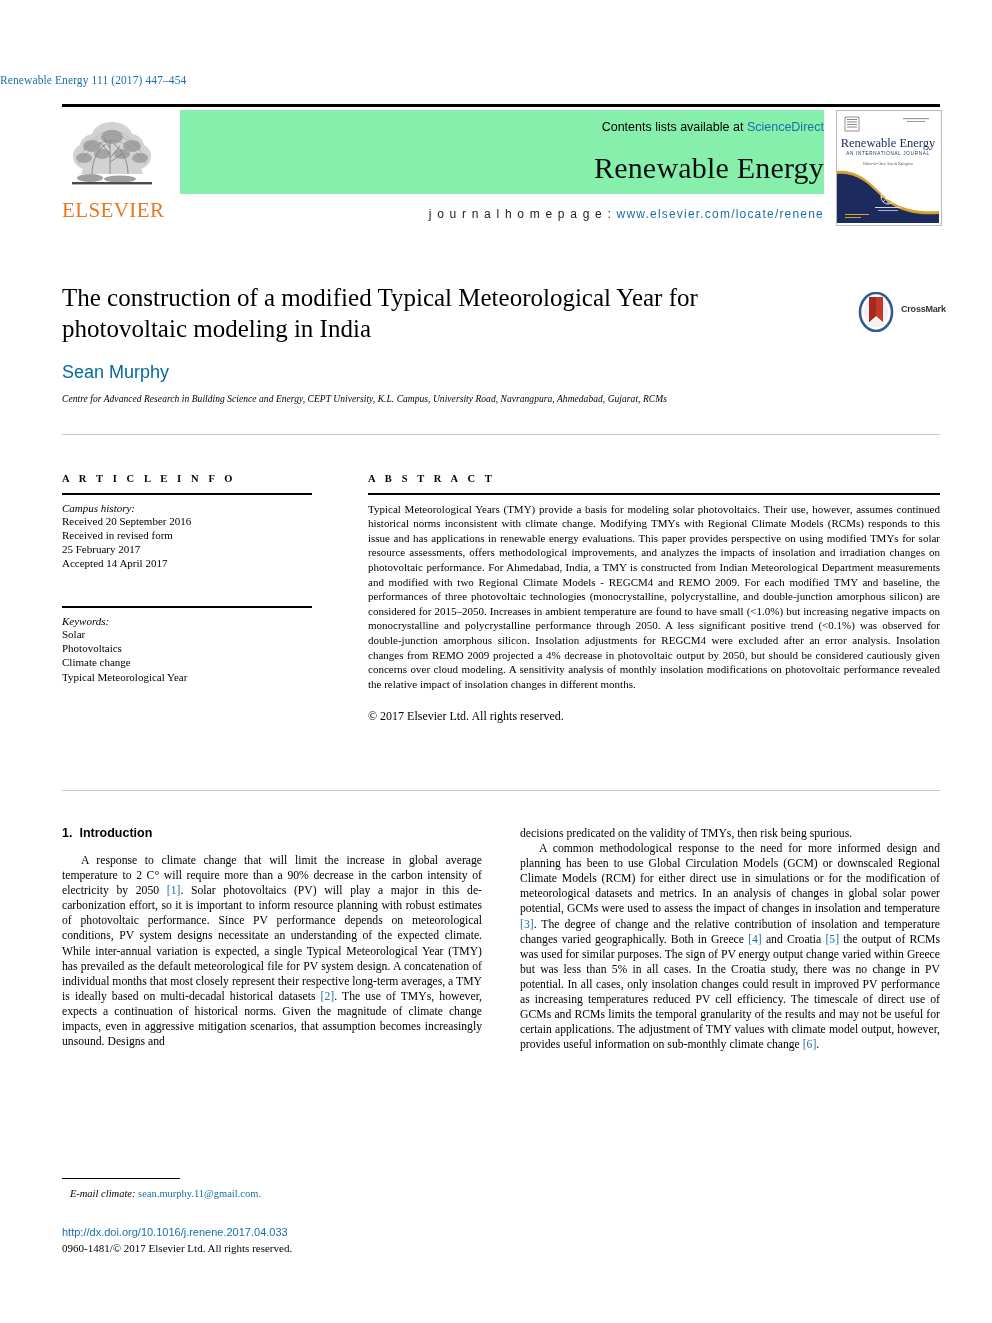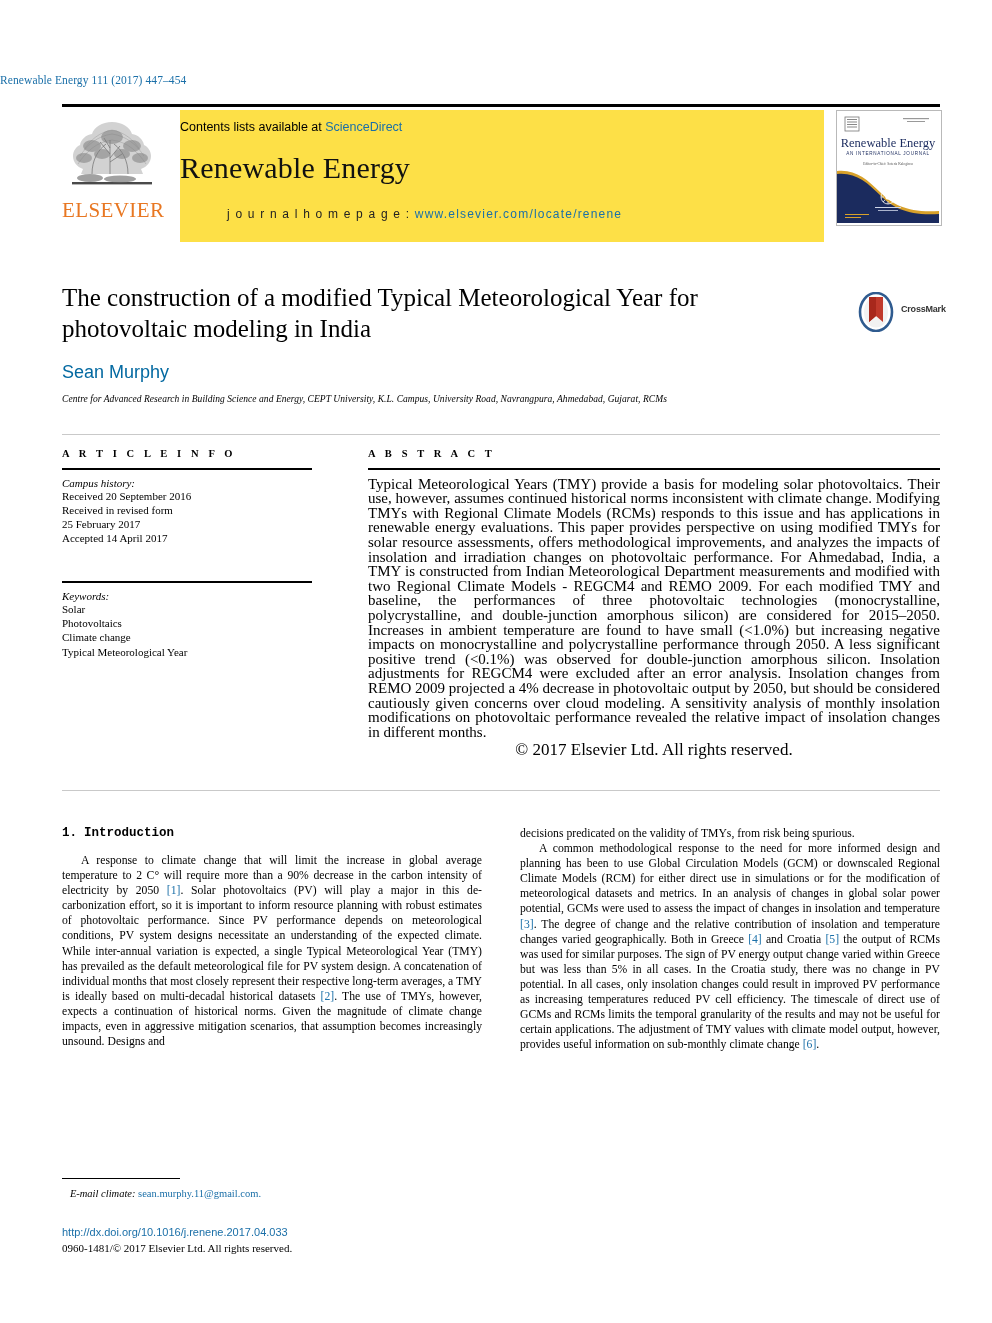--- a/index.html
+++ b/index.html
@@ -71,23 +71,23 @@
     color: #E87722;
     letter-spacing: 0.4px;
     line-height: 22px;
     margin-top: -1px;
   }
   .center-band {
     position: absolute;
     top: 6px;
     left: 118px;
     width: 644px;
-    height: 132px;
-    background: #fde047;
-    text-align: left;
+    height: 84px;
+    background: #86efac;
+    text-align: right;
   }
   .contents-line {
     font-family: "Liberation Sans", sans-serif;
     font-size: 12.5px;
     padding-top: 10px;
     color: #000;
   }
   .sciencedirect {
     color: #1a6fa8;
   }
@@ -194,49 +194,50 @@
     left: 306px;
     top: 0;
     width: 572px;
   }
   .sec-head {
     font-family: "Liberation Serif", serif;
     font-weight: bold;
     font-size: 10.5px;
     letter-spacing: 3.6px;
     color: #000;
+    margin-top: 25px;
   }
   .hr-thick {
     height: 1.6px;
     background: #000;
     margin-top: 9px;
     margin-bottom: 7px;
   }
   .ital-head {
     font-style: italic;
     font-size: 11px;
     font-family: "Liberation Serif", serif;
   }
   .hist-line, .kw-line {
     font-size: 11px;
     line-height: 14.2px;
     font-family: "Liberation Serif", serif;
   }
   .kw-group { margin-top: 36px; }
   .abstract-text {
-    font-size: 15px;
+    font-size: 11px;
     line-height: 14.6px;
     text-align: justify;
     font-family: "Liberation Serif", serif;
     margin: 0;
   }
   .copyright {
-    text-align: center;
-    font-size: 17px;
-    margin-top: 1px;
+    text-align: left;
+    font-size: 12px;
+    margin-top: 18px;
     font-family: "Liberation Serif", serif;
   }
   .info-rule-bottom {
     position: absolute;
     top: 790px;
     left: 62px;
     width: 878px;
     height: 1px;
     background: #c9c9c9;
   }
@@ -250,21 +251,21 @@
     height: 440px;
   }
   .bcol {
     position: absolute;
     top: 0;
     width: 420px;
   }
   .bcol-left { left: 0; }
   .bcol-right { left: 458px; }
   .body-head {
-    font-family: Liberation Mono, monospace;
+    font-family: Liberation Sans, sans-serif;
     font-weight: bold;
     font-size: 12.5px;
     margin: 0 0 13px 0;
   }
   .body-head .num { margin-right: 7px; }
   .bp {
     font-size: 11.7px;
     line-height: 15.1px;
     text-align: justify;
     font-family: "Liberation Serif", serif;
@@ -466,21 +467,21 @@
       <div class="body-head">
         <span class="num">1.</span><span>Introduction</span>
       </div>
       <div>
           <p class="bp">A response to climate change that will limit the increase in global average temperature to 2 C° will require more than a 90% decrease in the carbon intensity of electricity by 2050 <a class="ref" href="#" style="text-decoration: none;">[1]</a>. Solar photovoltaics (PV) will play a major in this de-carbonization effort, so it is important to inform resource planning with robust estimates of photovoltaic performance. Since PV performance depends on meteorological conditions, PV system designs necessitate an understanding of the expected climate. While inter-annual variation is expected, a single Typical Meteorological Year (TMY) has prevailed as the default meteorological file for PV system design. A concatenation of individual months that most closely represent their respective long-term averages, a TMY is ideally based on multi-decadal historical datasets <a class="ref" href="#" style="text-decoration: none;">[2]</a>. The use of TMYs, however, expects a continuation of historical norms. Given the magnitude of climate change impacts, even in aggressive mitigation scenarios, that assumption becomes increasingly unsound. Designs and</p>
         </div>
     </div>
 
     <div class="bcol bcol-right">
       <div>
-          <p class="bp noindent">decisions predicated on the validity of TMYs, from risk being spurious.</p>
+          <p class="bp noindent">decisions predicated on the validity of TMYs, then risk being spurious.</p>
           <p class="bp">A common methodological response to the need for more informed design and planning has been to use Global Circulation Models (GCM) or downscaled Regional Climate Models (RCM) for either direct use in simulations or for the modification of meteorological datasets and metrics. In an analysis of changes in global solar power potential, GCMs were used to assess the impact of changes in insolation and temperature <a class="ref" href="#" style="text-decoration: none;">[3]</a>. The degree of change and the relative contribution of insolation and temperature changes varied geographically. Both in Greece <a class="ref" href="#" style="text-decoration: none;">[4]</a> and Croatia <a class="ref" href="#" style="text-decoration: none;">[5]</a> the output of RCMs was used for similar purposes. The sign of PV energy output change varied within Greece but was less than 5% in all cases. In the Croatia study, there was no change in PV potential. In all cases, only insolation changes could result in improved PV performance as increasing temperatures reduced PV cell efficiency. The timescale of direct use of GCMs and RCMs limits the temporal granularity of the results and may not be useful for certain applications. The adjustment of TMY values with climate model output, however, provides useful information on sub-monthly climate change <a class="ref" href="#" style="text-decoration: none;">[6]</a>.</p>
         </div>
     </div>
   </div>
 
   <div class="footnote">
     <div class="foot-rule"></div>
     <div class="foot-line">
       &nbsp;&nbsp;&nbsp;<i>E-mail climate:</i>
       <a class="email-link" href="#" style="text-decoration:none">sean.murphy.11@gmail.com.</a>

